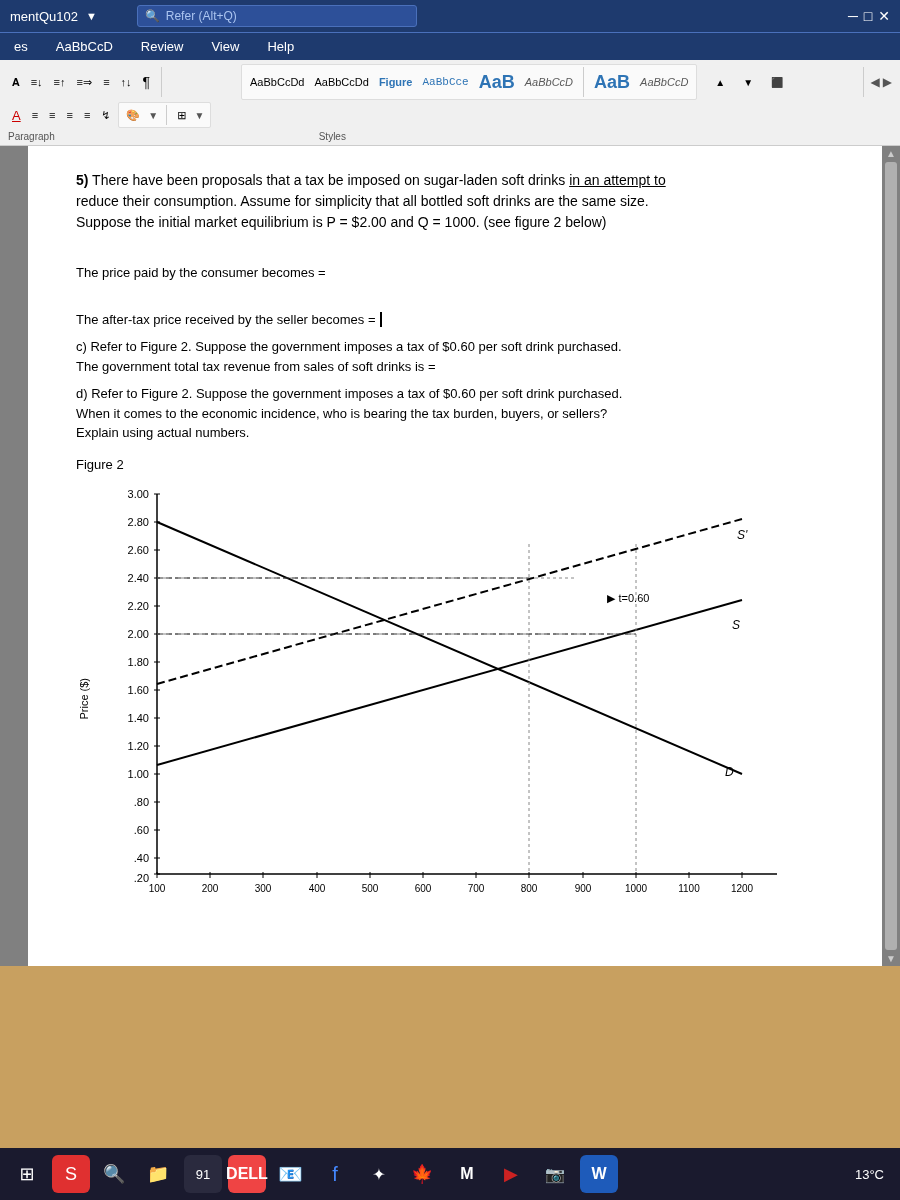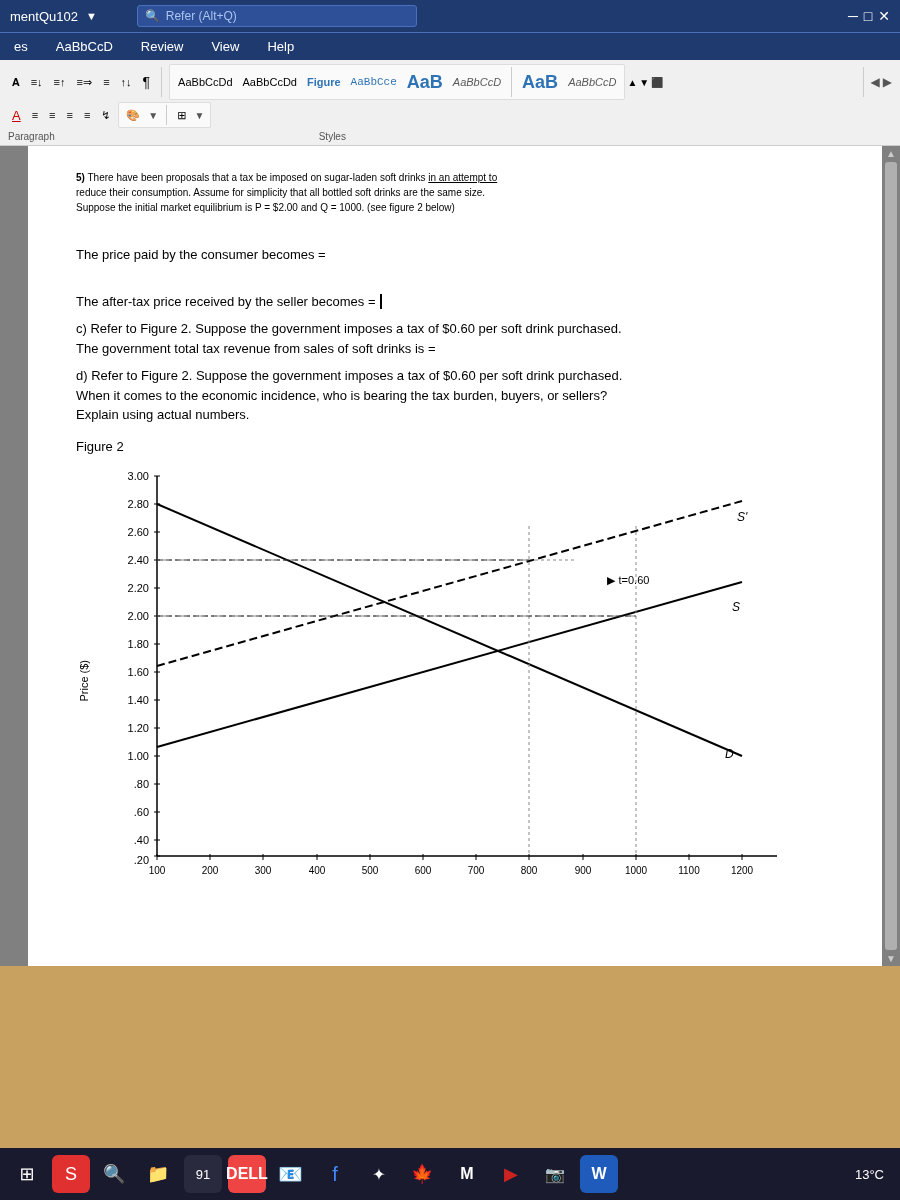--- a/index.html
+++ b/index.html
@@ -90,21 +90,21 @@
       border-radius: 6px;
       display: flex;
       align-items: center;
       justify-content: center;
       cursor: pointer;
       font-size: 18px;
     }
     .taskbar-spacer { flex: 1; }
     .doc-paragraph {
       margin-bottom: 10px;
-      font-size: 10px;
+      font-size: 14px;
     }
     .doc-underline { text-decoration: underline; }
     .question-block {
       margin-bottom: 8px;
       font-size: 13px;
     }
 
     
     .chart-container {
       margin-top: 10px;
@@ -167,21 +167,21 @@
 
     <span class="fmt-icon">𝐀</span>
     <span class="fmt-icon">≡↓</span>
     <span class="fmt-icon">≡↑</span>
     <span class="fmt-icon">≡⇒</span>
     <span class="fmt-icon">≡</span>
     <span class="fmt-icon">↑↓</span>
     <span class="fmt-icon" style="font-size:14px;">¶</span>
     <div class="ribbon-separator"></div>
 
-    <div style="display:flex;align-items:center;gap:2px;flex:1;">
+    <div style="display:flex;align-items:center;gap:18px;flex:1;justify-content:center;">
       <div style="display:flex;align-items:center;gap:2px;border:1px solid #ddd;background:#fafafa;padding:2px 4px;border-radius:2px;">
         <span class="fmt-icon style-normal">AaBbCcDd</span>
         <span class="fmt-icon style-nospace">AaBbCcDd</span>
         <span class="fmt-icon style-h1">Figure</span>
         <span class="fmt-icon style-h2">AaBbCce</span>
         <span class="fmt-icon" style="font-size:18px;font-weight:bold;color:#2e74b5;">AaB</span>
         <span class="fmt-icon style-subtitle">AaBbCcD</span>
         <div class="ribbon-separator"></div>
         <span class="fmt-icon" style="font-size:18px;font-weight:bold;color:#2e74b5;">AaB</span>
         <span class="fmt-icon" style="font-size:11px;color:#595959;font-style:italic;">AaBbCcD</span>

